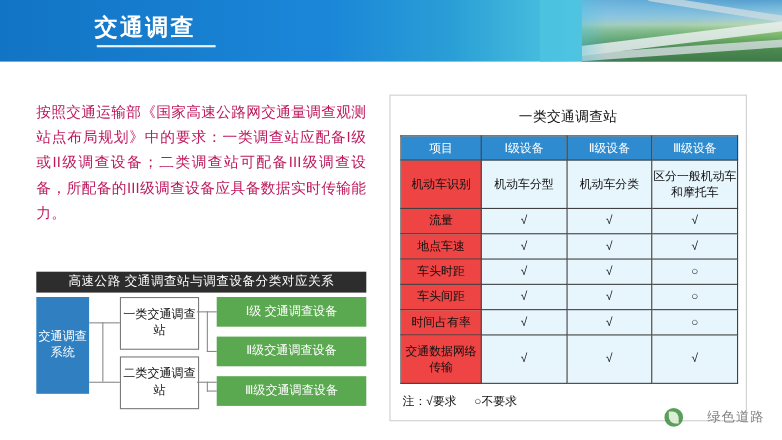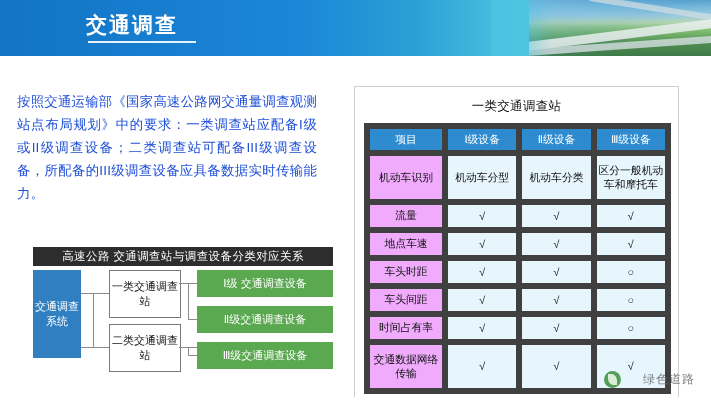--- a/index.html
+++ b/index.html
@@ -76,25 +76,25 @@
     position: absolute;
     left: 88px; top: 41px;
     width: 108px; height: 2px;
     background: #ffffff;
     opacity: .9;
   }
 
   
   .paragraph {
     position: absolute;
-    left: 17px; top: 90px;
+    left: 33px; top: 90px;
     width: 300px;
     font-size: 13.4px;
     line-height: 23px;
-    color: #1d4ed8;
+    color: #be185d;
     letter-spacing: .2px;
     text-align: justify;
   }
 
   
   .diagram {
     position: absolute;
     left: 33px; top: 247px;
     width: 300px;
     height: 123px;
@@ -182,36 +182,36 @@
     text-align: center;
     padding: 3px 0 8px 0;
     letter-spacing: .3px;
   }
   table.std {
     border-collapse: collapse;
     width: 307px;
     table-layout: fixed;
   }
   table.std th, table.std td {
-    border: 6px solid #404040;
+    border: 1px solid #404040;
     font-size: 10.8px;
     color: #111111;
     text-align: center;
     padding: 0;
     height: 22px;
   }
   table.std thead th {
     background: #2e8bd0;
     color: #ffffff;
     font-weight: normal;
     height: 21px;
   }
   table.std thead th.hdr-item { background: #2e8bd0; }
   table.std tbody td.rowlabel {
-    background: #f0abfc;
+    background: #ef4444;
   }
   table.std tbody td.cell {
     background: #e7f6fd;
   }
   table.std tbody tr.tall td { height: 43px; }
   .mark {
     font-size: 13px;
     line-height: 1;
   }
   .panel-note {

